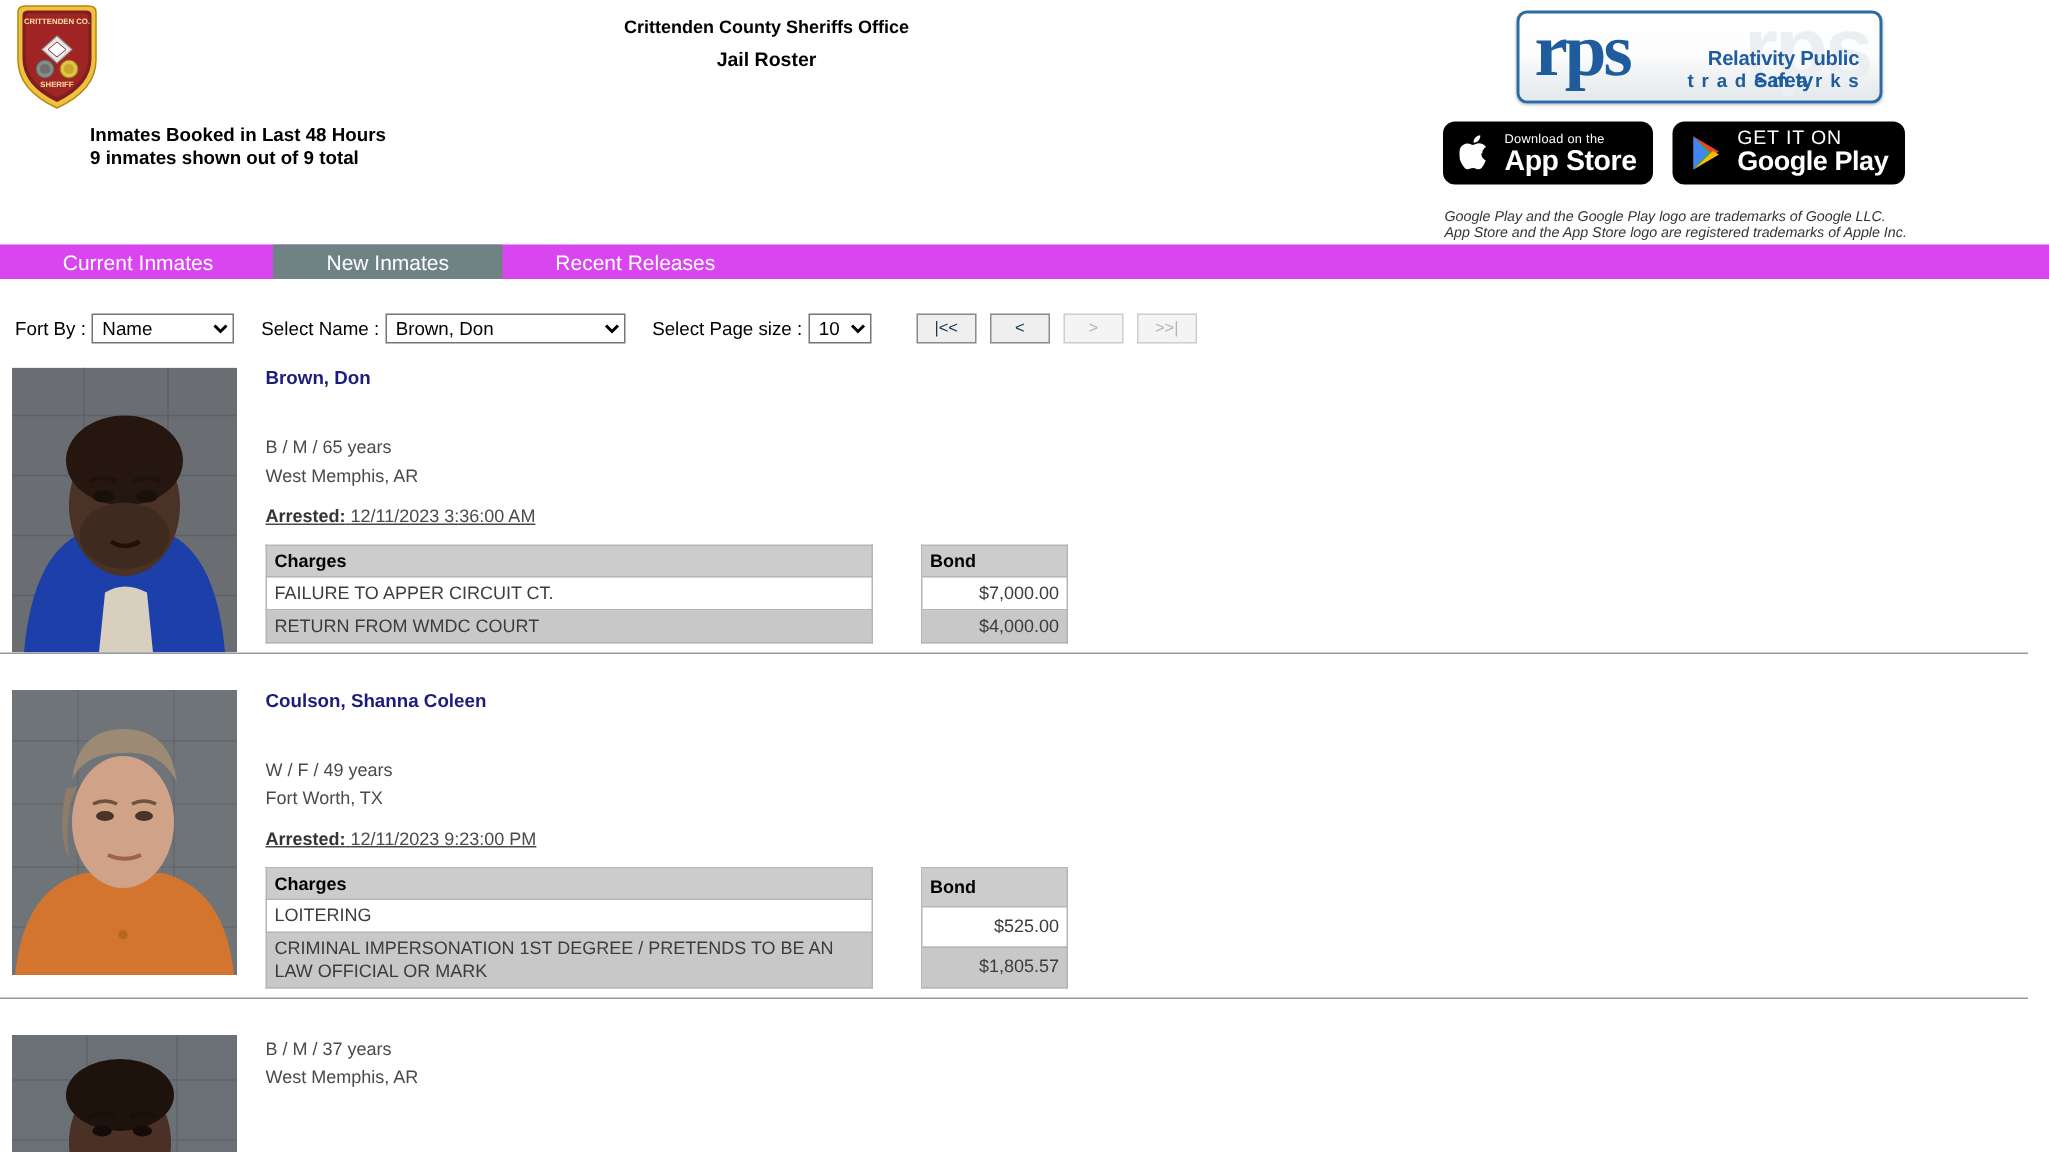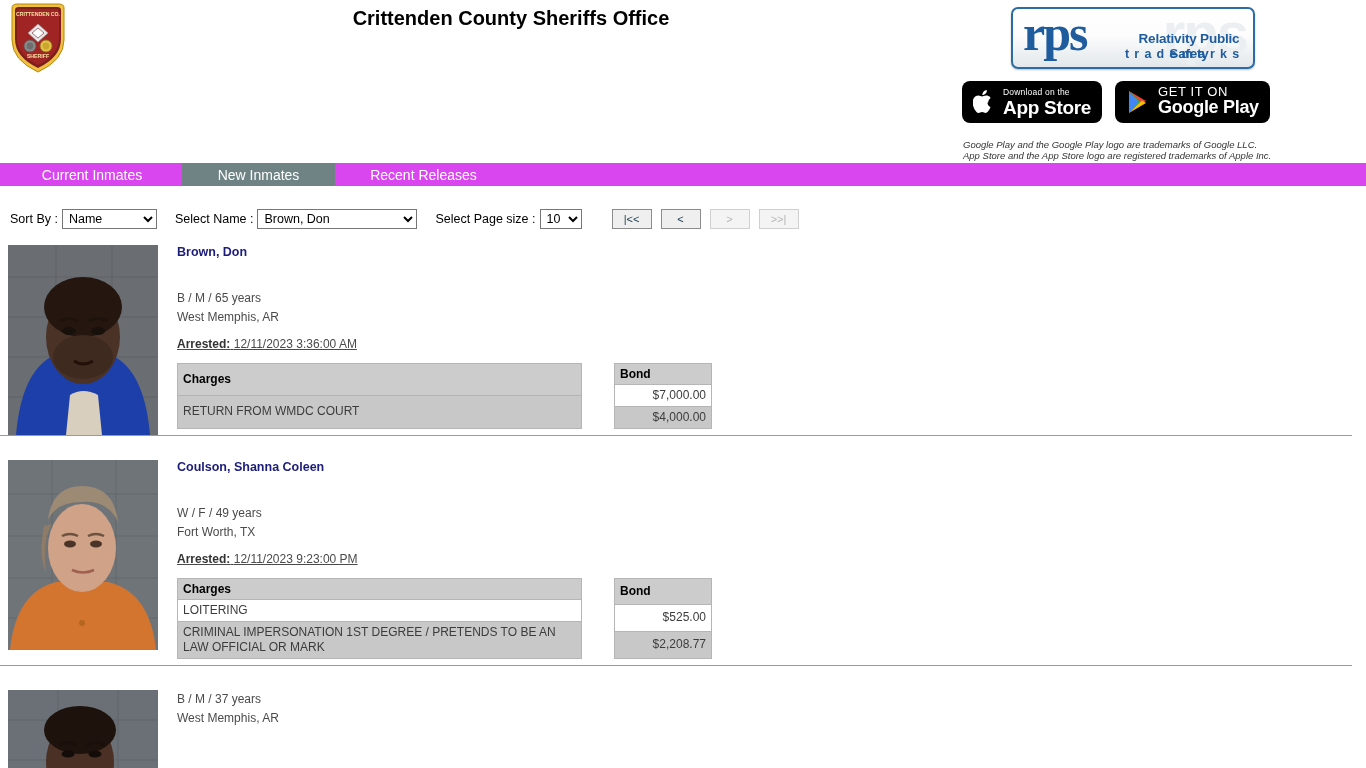--- a/index.html
+++ b/index.html
@@ -17,21 +17,21 @@
 
   
   .header { position: relative; height: 160px; }
 
   .badge-logo { position: absolute; left: 8px; top: 2px; width: 60px; height: 72px; }
 
   .title-block {
     position: absolute; left: 0; top: 6px; width: 1022px; text-align: center;
   }
   .site-title {
-    font-size: 20px; font-weight: bold; letter-spacing: 0px; color: #000;
+    font-size: 12px; font-weight: bold; letter-spacing: 0px; color: #000;
     line-height: 24px;
   }
   .site-sub { font-size: 13px; font-weight: bold; color: #000; line-height: 16px; margin-top: 2px; }
 
   .counts {
     position: absolute; left: 60px; top: 83px; font-size: 12.5px; font-weight: bold;
     line-height: 15px; color: #000;
   }
 
   
@@ -172,22 +172,27 @@
         <circle cx="22" cy="44" r="3.4" fill="#6f6f6f"></circle>
         <circle cx="38" cy="44" r="6" fill="#e3c046" stroke="#8a7320" stroke-width="0.8"></circle>
         <circle cx="38" cy="44" r="3.4" fill="#c9a62e"></circle>
         <text x="30" y="14" font-size="5.2" font-family="Liberation Sans, sans-serif" fill="#f4e0a0" text-anchor="middle" font-weight="bold">CRITTENDEN CO.</text>
         <text x="30" y="56" font-size="5.2" font-family="Liberation Sans, sans-serif" fill="#f4e0a0" text-anchor="middle" font-weight="bold">SHERIFF</text>
       </svg>
     </div>
 
     <div class="title-block">
       <div class="site-title">Crittenden County Sheriffs Office</div>
-    </div>
-
+      <div class="site-sub">Jail Roster</div>
+    </div>
+
+    <div class="counts">
+      <div>Inmates Booked in Last 48 Hours</div>
+      <div>9 inmates shown out of 9 total</div>
+    </div>
 
     <div class="rps-wrap">
       <div class="rps-box">
         <span class="rps-ghost">rps</span>
         <span class="rps-mark">rps</span>
         <span class="rps-tag1">Relativity Public Safety</span>
         <span class="rps-tag2">trademarks</span>
       </div>
     </div>
 
@@ -227,21 +232,21 @@
     </div>
   </div>
 
   <div class="tabbar">
     <div class="tab t1">Current Inmates</div>
     <div class="tab t2">New Inmates</div>
     <div class="tab t3">Recent Releases</div>
   </div>
 
   <div class="controls">
-    <span class="ctl-label">Sort By :</span>
+    <span class="ctl-label">Fort By :</span>
     <select class="sel-sort">
       <option>Name</option>
     </select>
 
     <span class="ctl-label" style="margin-left:18px">Select Name :</span>
     <select class="sel-name">
       <option>Brown, Don</option>
     </select>
 
     <span class="ctl-label" style="margin-left:18px">Select Page size :</span>
@@ -290,20 +295,23 @@
         <div class="arrested">
           <b>Arrested:</b>
           <span>12/11/2023 3:36:00 AM</span>
         </div>
         <div class="tables">
           <table class="tbl charges">
             <tbody>
                 <tr>
                   <th>Charges</th>
                 </tr>
+            <tr class="odd">
+                  <td>FAILURE TO APPER CIRCUIT CT.</td>
+                </tr>
             <tr class="even">
                   <td>RETURN FROM WMDC COURT</td>
                 </tr>
           </tbody>
             </table>
           <table class="tbl bond">
             <tbody>
                 <tr>
                   <th>Bond</th>
                 </tr>
@@ -368,21 +376,21 @@
             </table>
           <table class="tbl bond">
             <tbody>
                 <tr>
                   <th>Bond</th>
                 </tr>
             <tr class="odd">
                   <td>$525.00</td>
                 </tr>
             <tr class="even">
-                  <td>$2,208.77</td>
+                  <td>$1,805.57</td>
                 </tr>
           </tbody>
             </table>
         </div>
       </div>
       <div class="divider"></div>
     </div>
 
     <div class="record last">
       <div class="mug">

